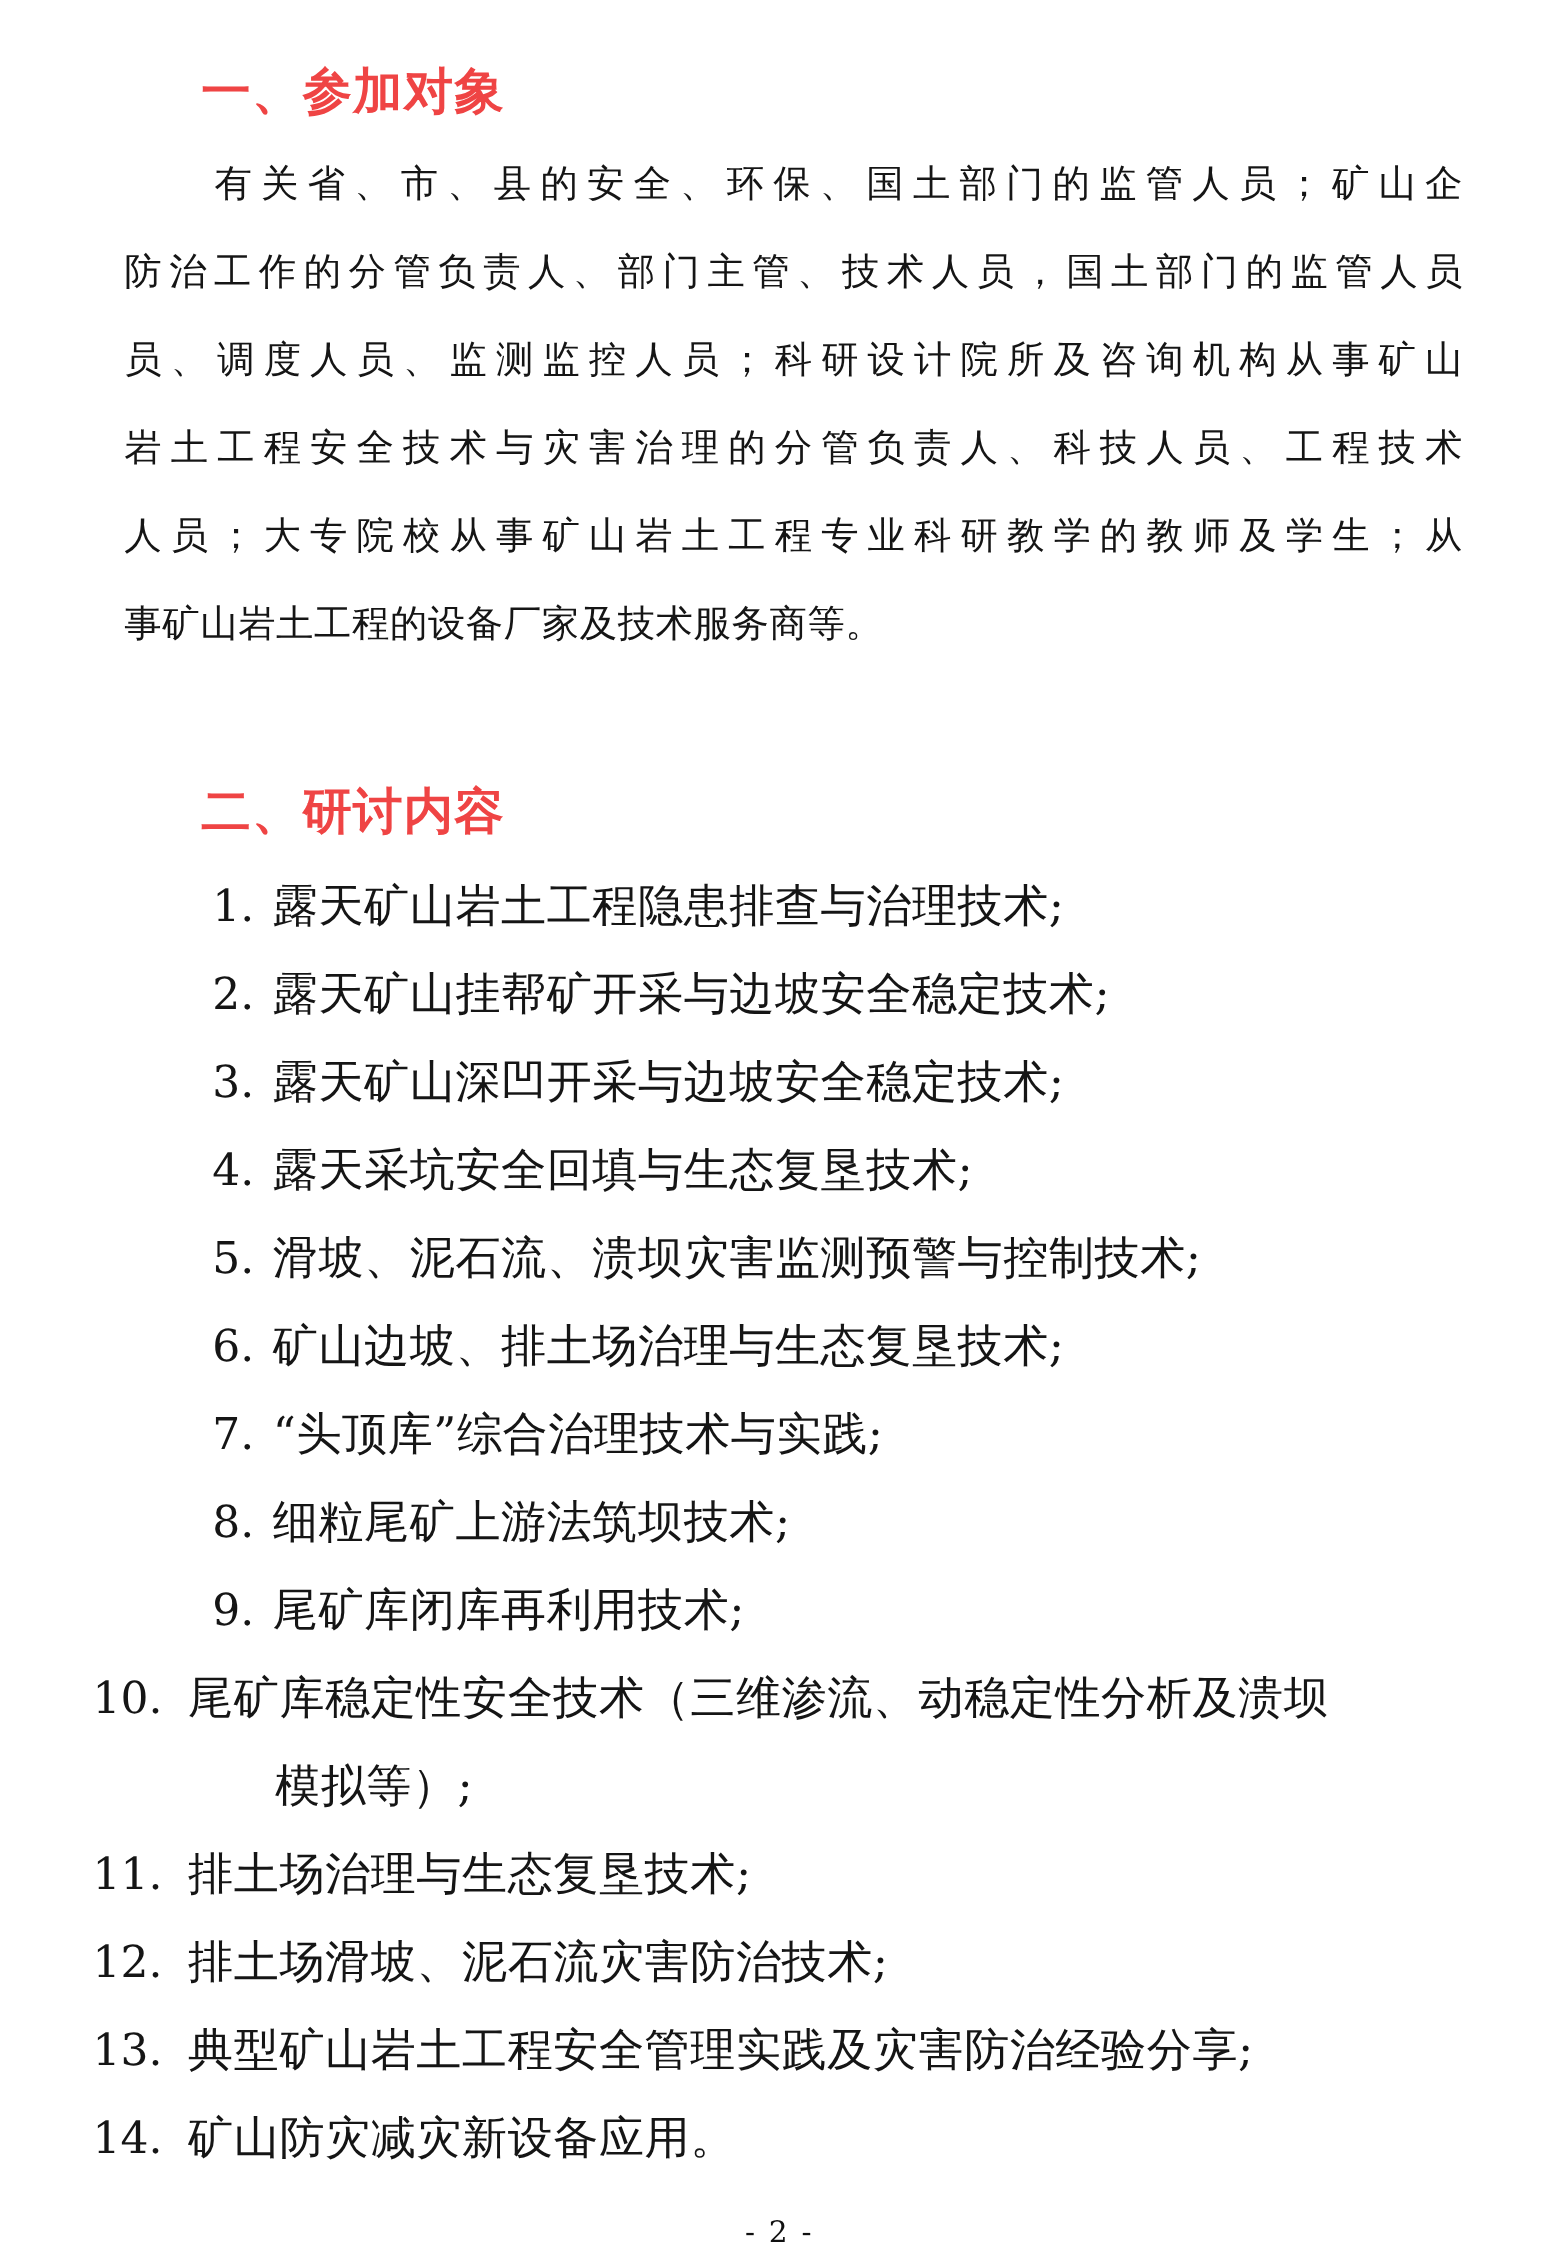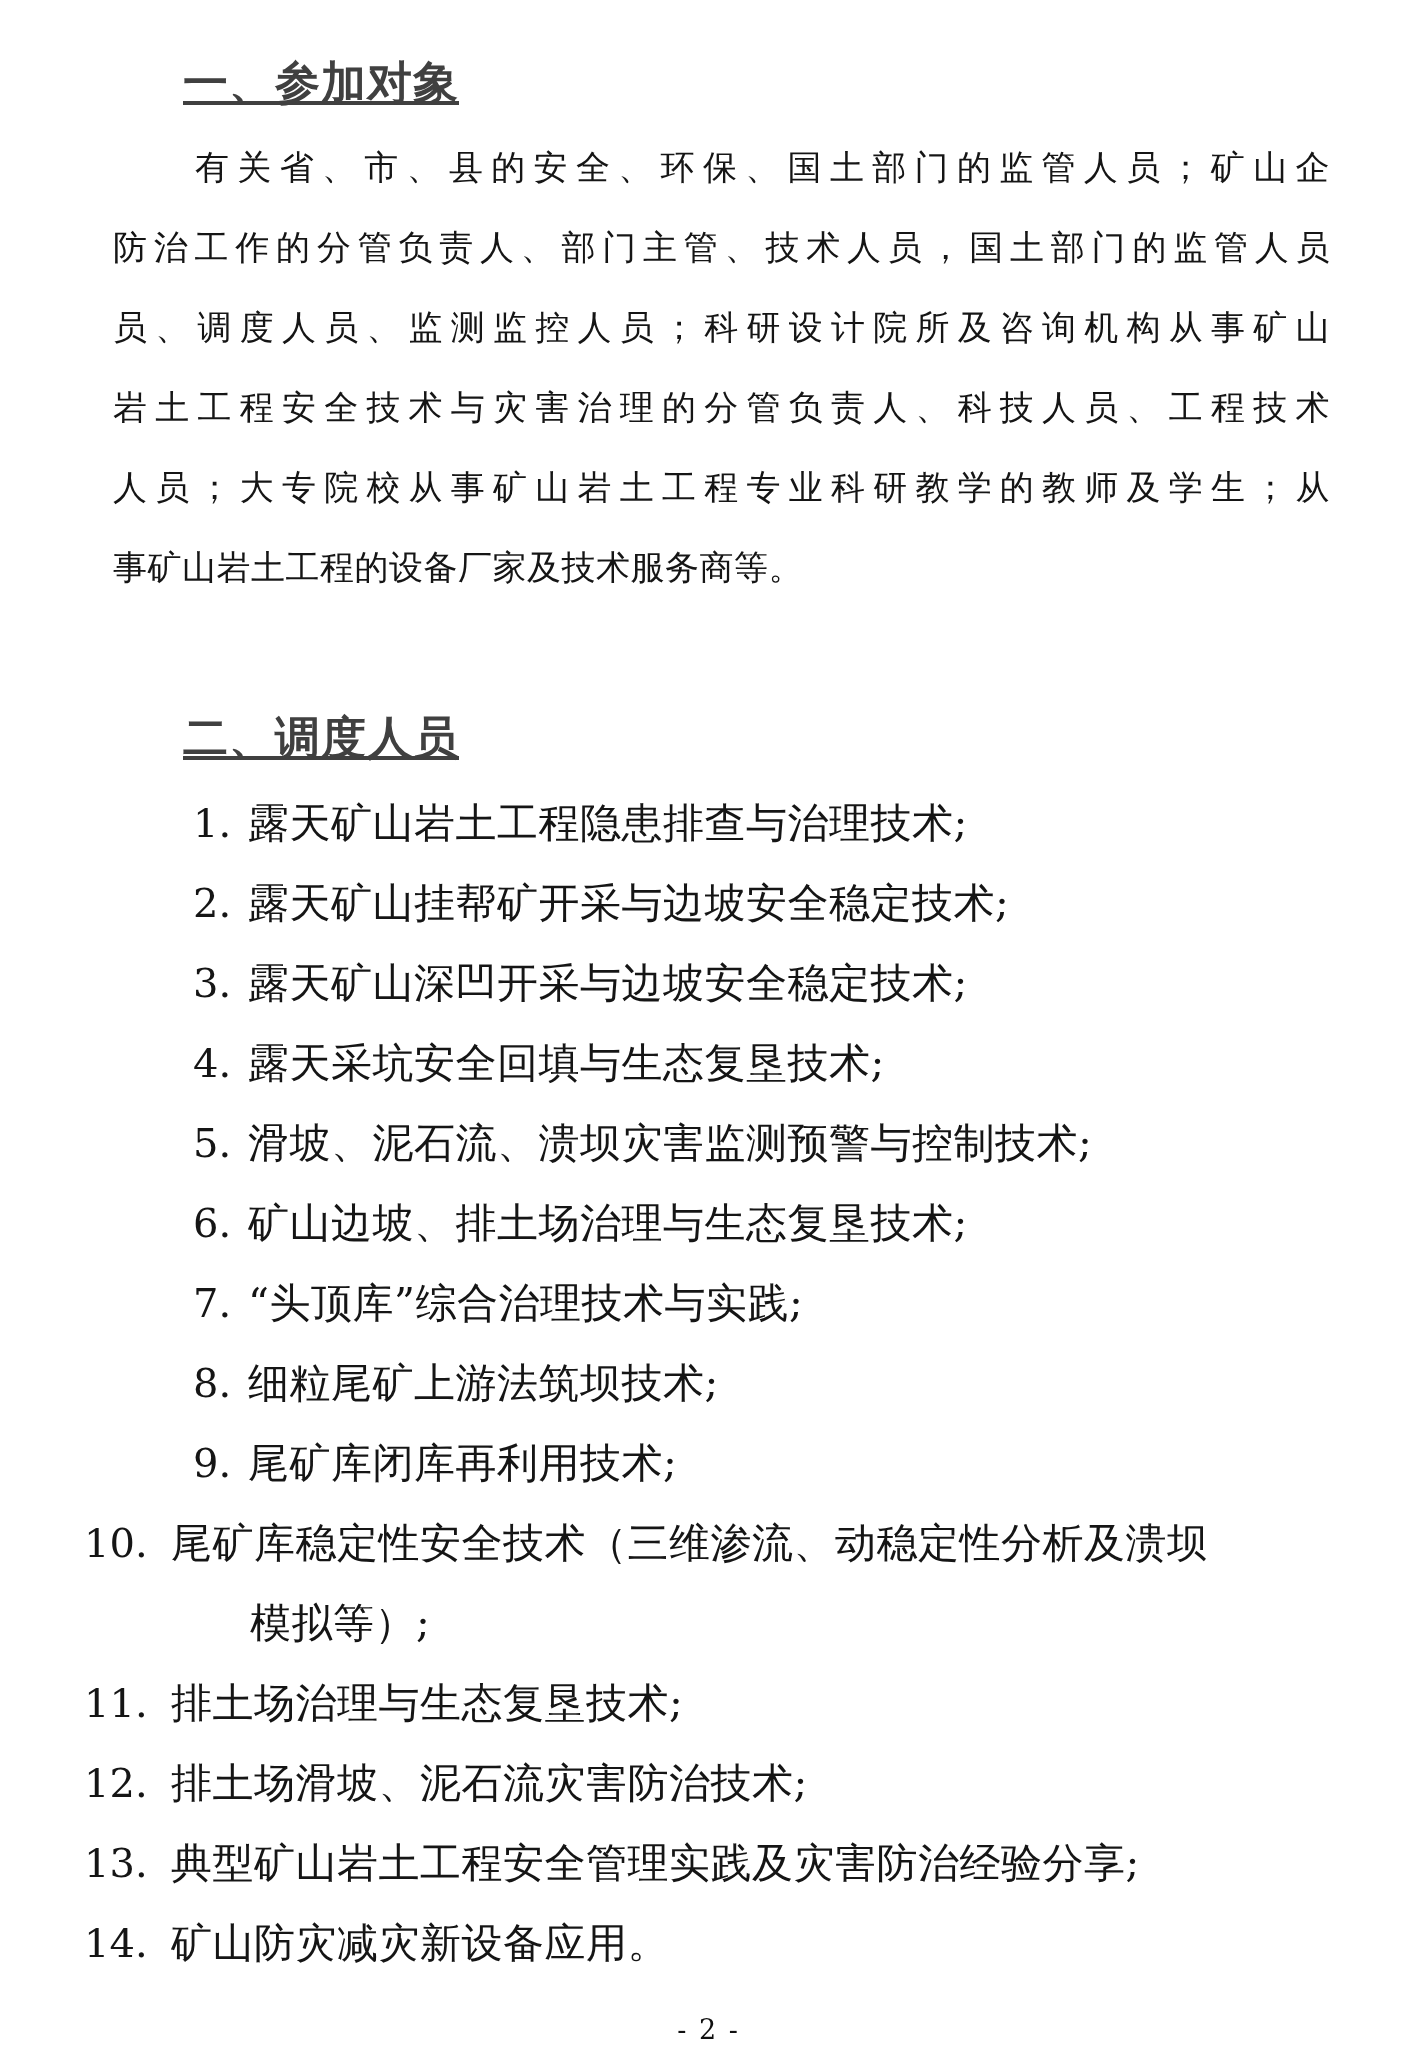--- a/index.html
+++ b/index.html
@@ -18,23 +18,22 @@
   }
   .sec-heading {
     position: absolute;
     left: 183px;
     margin: 0;
     font-family: "DejaVu Sans", "Liberation Sans", sans-serif;
     font-weight: 900;
     font-size: 45px;
     line-height: 1;
     letter-spacing: 1px;
-    color: #404040;
+    color: #ef4444;
     white-space: nowrap;
-    text-decoration: underline;
   }
   #heading-1 { top: 60px; }
   #heading-2 { top: 715px; }
 
   .para {
     position: absolute;
     left: 113px;
     top: 127px;
     width: 1217px;
   }
@@ -96,21 +95,21 @@
 
   <div id="participants-paragraph" class="para">
       <div class="para-line indent fill">有关省、市、县的安全、环保、国土部门的监管人员；矿山企</div>
       <div class="para-line fill">防治工作的分管负责人、部门主管、技术人员，国土部门的监管人员</div>
       <div class="para-line fill">员、调度人员、监测监控人员；科研设计院所及咨询机构从事矿山</div>
       <div class="para-line fill">岩土工程安全技术与灾害治理的分管负责人、科技人员、工程技术</div>
       <div class="para-line fill">人员；大专院校从事矿山岩土工程专业科研教学的教师及学生；从</div>
       <div class="para-line">事矿山岩土工程的设备厂家及技术服务商等。</div>
     </div>
 
-  <h2 id="heading-2" class="sec-heading">二、调度人员</h2>
+  <h2 id="heading-2" class="sec-heading">二、研讨内容</h2>
 
   <div id="topics-list" class="topics">
       <div class="topic-row d1"><span class="topic-num">1.</span><span>露天矿山岩土工程隐患排查与治理技术;</span></div>
       <div class="topic-row d1"><span class="topic-num">2.</span><span>露天矿山挂帮矿开采与边坡安全稳定技术;</span></div>
       <div class="topic-row d1"><span class="topic-num">3.</span><span>露天矿山深凹开采与边坡安全稳定技术;</span></div>
       <div class="topic-row d1"><span class="topic-num">4.</span><span>露天采坑安全回填与生态复垦技术;</span></div>
       <div class="topic-row d1"><span class="topic-num">5.</span><span>滑坡、泥石流、溃坝灾害监测预警与控制技术;</span></div>
       <div class="topic-row d1"><span class="topic-num">6.</span><span>矿山边坡、排土场治理与生态复垦技术;</span></div>
       <div class="topic-row d1"><span class="topic-num">7.</span><span>“头顶库”综合治理技术与实践;</span></div>
       <div class="topic-row d1"><span class="topic-num">8.</span><span>细粒尾矿上游法筑坝技术;</span></div>

